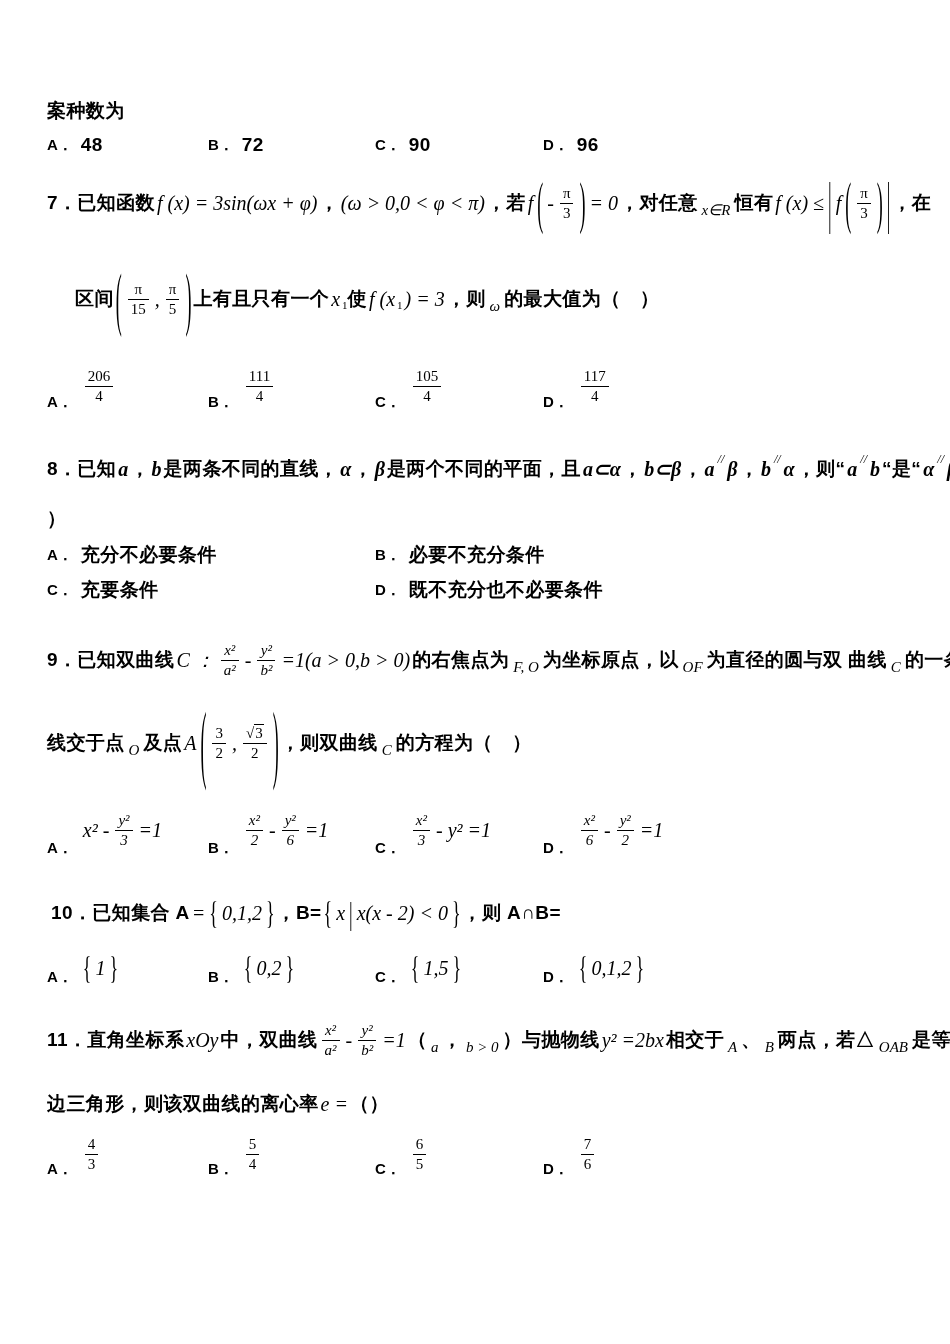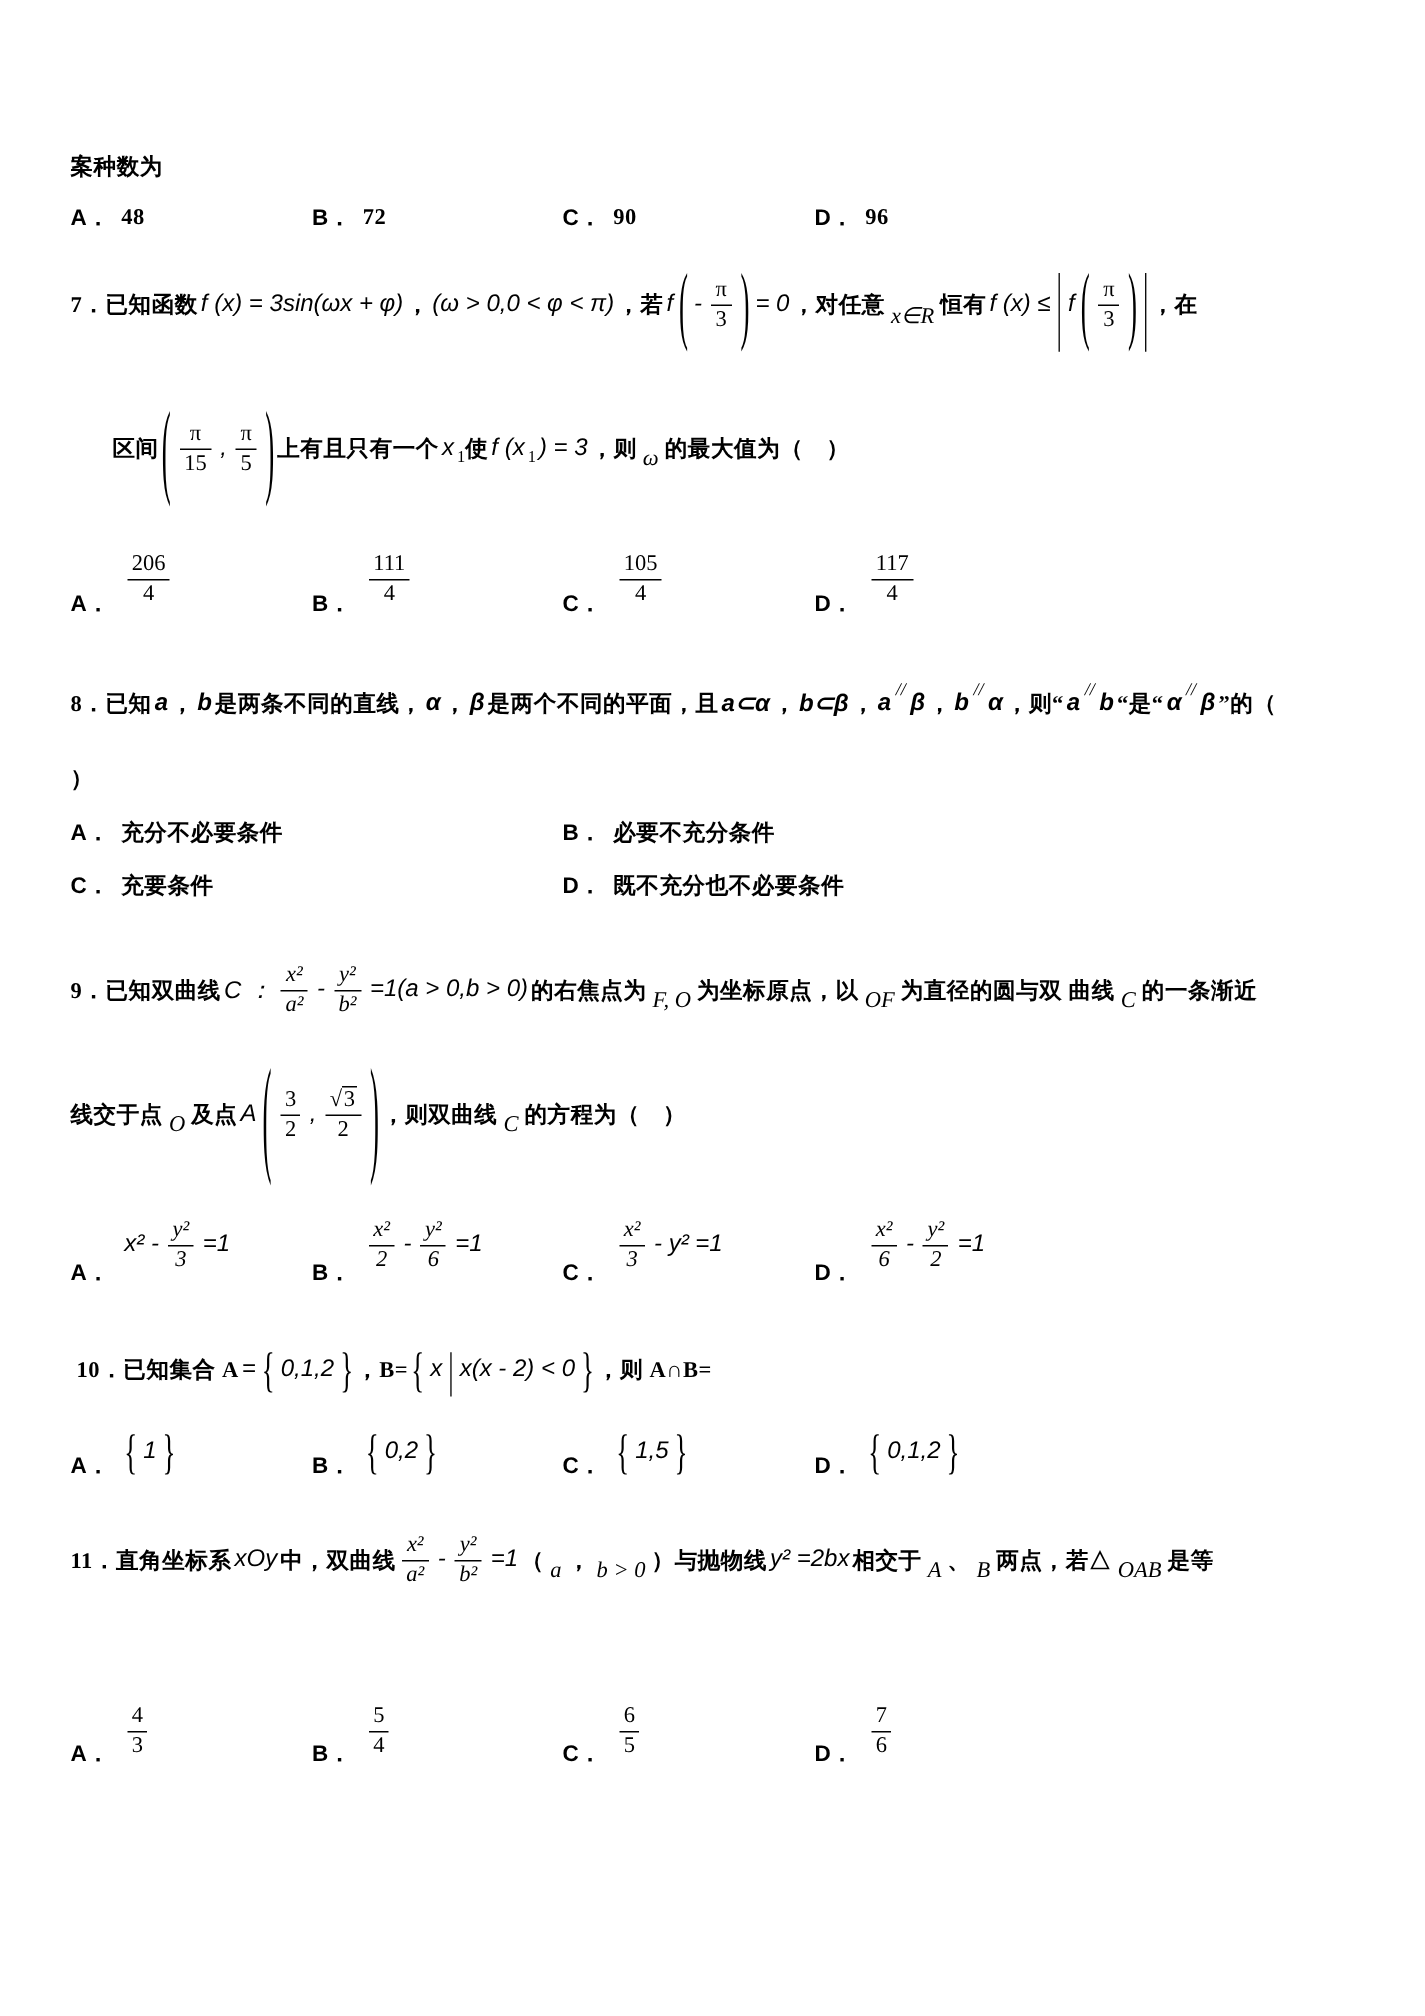--- a/index.html
+++ b/index.html
@@ -2,22 +2,22 @@
 <html><head>
 <meta charset="utf-8">
 <style>
   html,body{margin:0;padding:0;background:#ffffff;}
   .page{position:relative;width:950px;height:1344px;background:#ffffff;color:#000;overflow:hidden;}
   .line{position:absolute;display:flex;align-items:center;white-space:pre;}
   .opts{position:absolute;left:0;width:950px;}
   .opt{position:absolute;top:0;height:100%;display:flex;align-items:center;white-space:pre;}
   .optlabel{font-family:"Liberation Sans",sans-serif;font-weight:700;font-size:15px;margin-right:8px;}
   .optlabel.lab-low{align-self:flex-end;padding-bottom:3px;}
-  .cn{font-family:Liberation Serif, serif;font-weight:700;font-size:15px;letter-spacing:.4px;}
-  .math{font-family:Liberation Sans, sans-serif;font-style:italic;font-size:16px;margin:0 2px;}
+  .cn{font-family:Liberation Sans, sans-serif;font-weight:700;font-size:19px;letter-spacing:.4px;}
+  .math{font-family:Liberation Serif, serif;font-style:italic;font-size:20px;margin:0 2px;}
   .math.b{font-weight:700;}
   .low{font-family:"Liberation Serif",serif;font-style:italic;font-size:15px;position:relative;top:7px;margin:0 4px;}
   .sub{font-family:"Liberation Serif",serif;font-size:11px;position:relative;top:6px;}
   .sup{font-family:"Liberation Serif",serif;font-style:italic;font-size:12px;position:relative;top:-10px;margin:0 1px;}
   .big{font-family:"Liberation Serif",serif;font-size:18px;font-weight:400;display:inline-block;transform-origin:50% 50%;margin:0 2px;line-height:1;}
   .big.s1{transform:scaleY(1.8);}
   .big.s2{transform:scaleY(3.2);}
   .big.s3{transform:scaleY(3.9);}
   .big.s4{transform:scaleY(4.8);}
   .frac{display:inline-flex;flex-direction:column;align-items:center;font-family:"Liberation Serif",serif;font-style:normal;font-size:15px;line-height:1.25;margin:0 4px;text-align:center;}
@@ -89,19 +89,20 @@
 
   <div class="line" id="q10-l"><span class="cn">10．已知集合 A</span><span class="math">=</span><span class="big s1">{</span><span class="math">0,1,2</span><span class="big s1">}</span><span class="cn">，B=</span><span class="big s1">{</span><span class="math">x</span><span class="big s1">|</span><span class="math">x(x - 2) &lt; 0</span><span class="big s1">}</span><span class="cn">，则 A∩B=</span></div>
   <div class="opts" id="q10-opts">
       <div class="opt" style="left: 47px;"><span class="optlabel lab-low">A．</span><span class="big s1">{</span><span class="math">1</span><span class="big s1">}</span></div>
       <div class="opt" style="left: 208px;"><span class="optlabel lab-low">B．</span><span class="big s1">{</span><span class="math">0,2</span><span class="big s1">}</span></div>
       <div class="opt" style="left: 375px;"><span class="optlabel lab-low">C．</span><span class="big s1">{</span><span class="math">1,5</span><span class="big s1">}</span></div>
       <div class="opt" style="left: 543px;"><span class="optlabel lab-low">D．</span><span class="big s1">{</span><span class="math">0,1,2</span><span class="big s1">}</span></div>
     </div>
 
   <div class="line" id="q11-l1"><span class="cn">11．直角坐标系</span><span class="math">xOy</span><span class="cn">中，双曲线</span><span class="frac it"><span class="num">x²</span><span class="bar"></span><span class="den">a²</span></span><span class="math">-</span><span class="frac it"><span class="num">y²</span><span class="bar"></span><span class="den">b²</span></span><span class="math">=1</span><span class="cn">（</span><span class="low">a</span><span class="cn">，</span><span class="low">b &gt; 0</span><span class="cn">）</span><span class="cn">与抛物线</span><span class="math">y² =2bx</span><span class="cn">相交于</span><span class="low">A</span><span class="cn">、</span><span class="low">B</span><span class="cn">两点，若△</span><span class="low">OAB</span><span class="cn">是等</span></div>
+  <div class="line" id="q11-l2"><span class="cn">边三角形，则该双曲线的离心率</span><span class="math">e =</span><span class="cn">（）</span></div>
   <div class="opts" id="q11-opts">
       <div class="opt" style="left: 47px;"><span class="optlabel lab-low">A．</span><span class="frac"><span class="num">4</span><span class="bar"></span><span class="den">3</span></span></div>
       <div class="opt" style="left: 208px;"><span class="optlabel lab-low">B．</span><span class="frac"><span class="num">5</span><span class="bar"></span><span class="den">4</span></span></div>
       <div class="opt" style="left: 375px;"><span class="optlabel lab-low">C．</span><span class="frac"><span class="num">6</span><span class="bar"></span><span class="den">5</span></span></div>
       <div class="opt" style="left: 543px;"><span class="optlabel lab-low">D．</span><span class="frac"><span class="num">7</span><span class="bar"></span><span class="den">6</span></span></div>
     </div>
 </div>
 
 </body></html>

